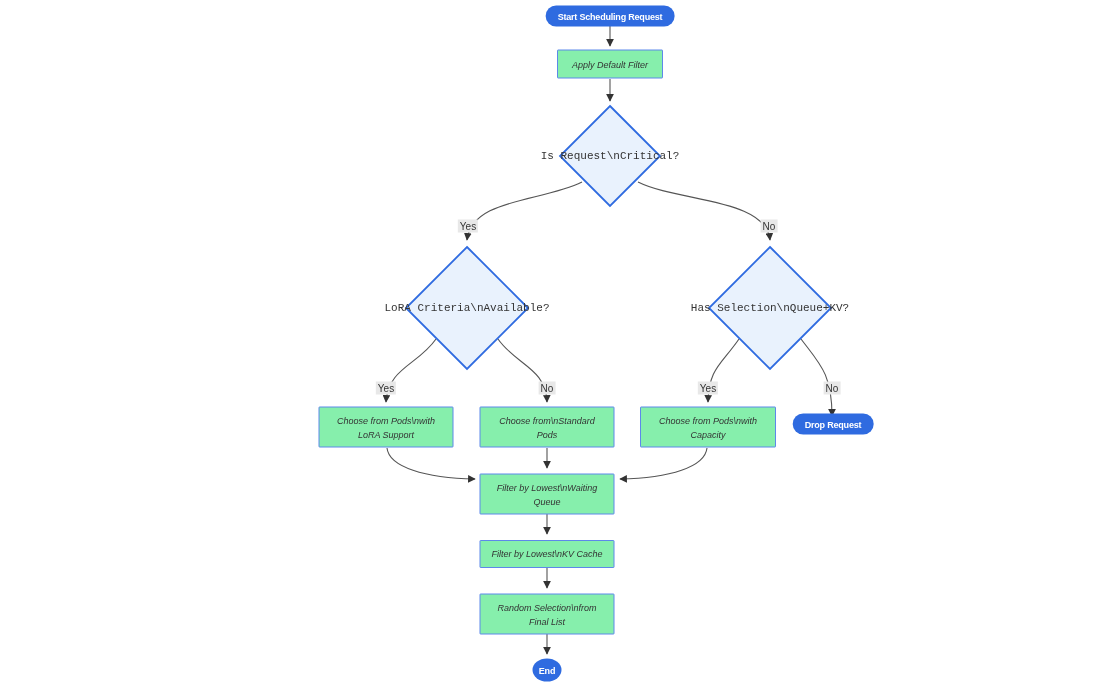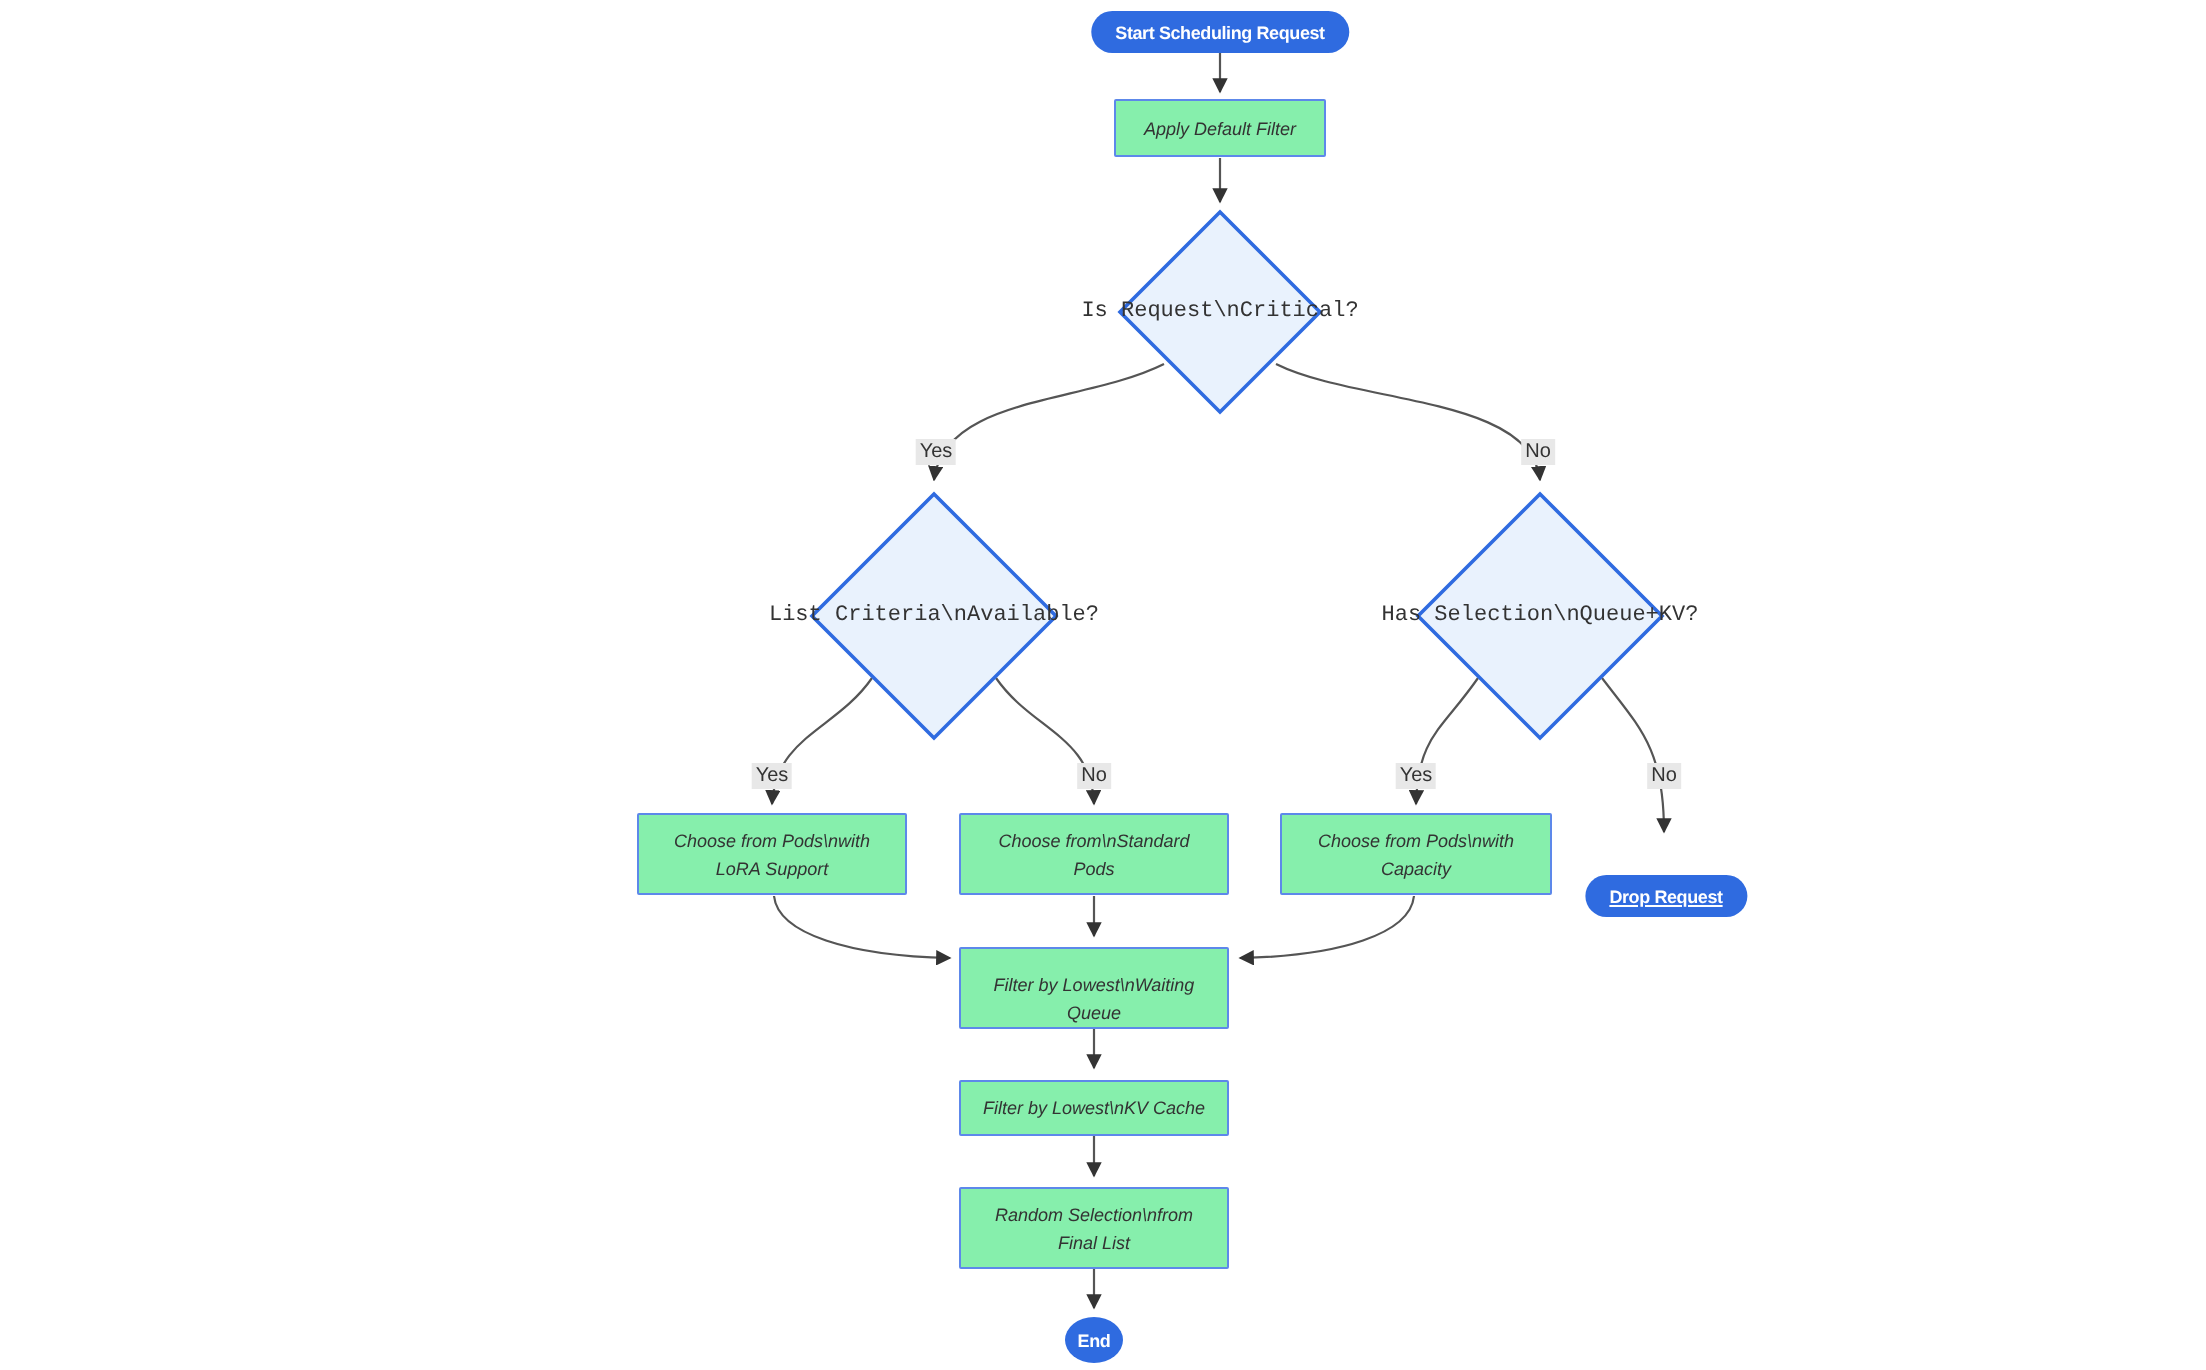--- a/index.html
+++ b/index.html
@@ -65,42 +65,42 @@
   </svg>
 
   <div class="node pill" style="left:570px;top:16px;">Start Scheduling Request</div>
 
   <div class="node rect" style="left:570px;top:64px;width:106px;height:29px;">
     <span>Apply Default Filter</span>
   </div>
 
   <div class="diamond-label" style="left:570px;top:156px;">Is Request\nCritical?</div>
 
-  <div class="diamond-label" style="left:427px;top:308px;">List Criteria\nAvailable?</div>
+  <div class="diamond-label" style="left:427px;top:308px;">LoRA Criteria\nAvailable?</div>
 
   <div class="diamond-label" style="left:730px;top:308px;">Has Selection\nQueue+KV?</div>
 
   <div class="node rect" style="left:346px;top:427px;width:135px;height:41px;">
     <span>Choose from Pods\nwith</span>
     <span>LoRA Support</span>
   </div>
 
   <div class="node rect" style="left:507px;top:427px;width:135px;height:41px;">
     <span>Choose from\nStandard</span>
     <span>Pods</span>
   </div>
 
   <div class="node rect" style="left:668px;top:427px;width:136px;height:41px;">
     <span>Choose from Pods\nwith</span>
     <span>Capacity</span>
   </div>
 
-  <div class="node pill" style="left:793px;top:448px;text-decoration:underline;">Drop Request</div>
+  <div class="node pill" style="left:793px;top:424px;">Drop Request</div>
 
-  <div class="node rect" style="left:507px;top:494px;width:135px;height:41px;justify-content:flex-end;">
+  <div class="node rect" style="left:507px;top:494px;width:135px;height:41px;">
     <span>Filter by Lowest\nWaiting</span>
     <span>Queue</span>
   </div>
 
   <div class="node rect" style="left:507px;top:554px;width:135px;height:28px;">
     <span>Filter by Lowest\nKV Cache</span>
   </div>
 
   <div class="node rect" style="left:507px;top:614px;width:135px;height:41px;">
     <span>Random Selection\nfrom</span>

